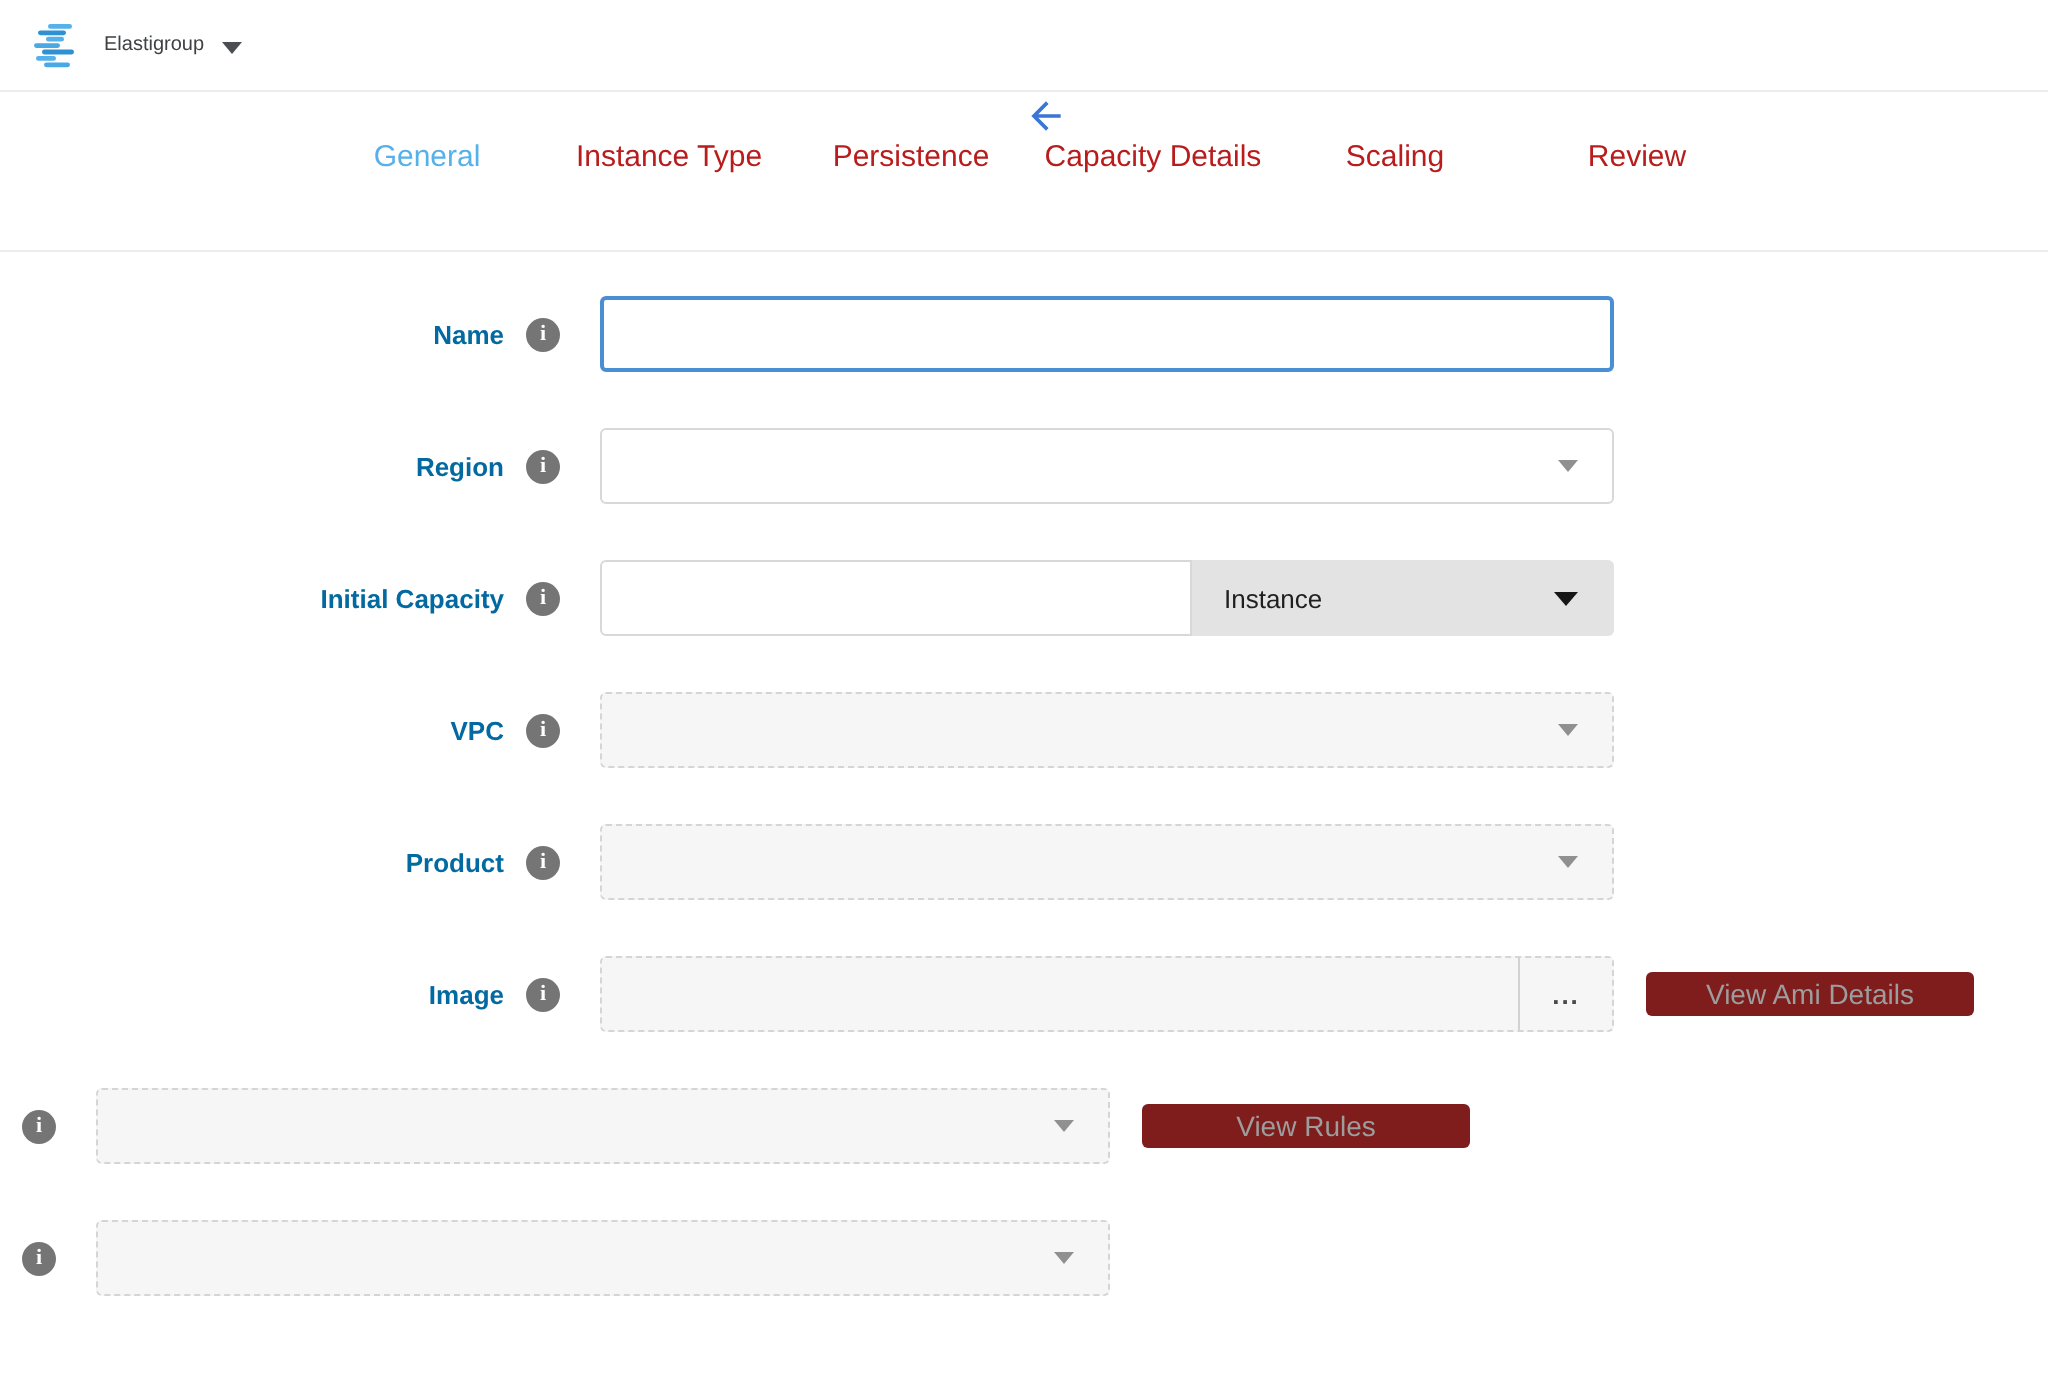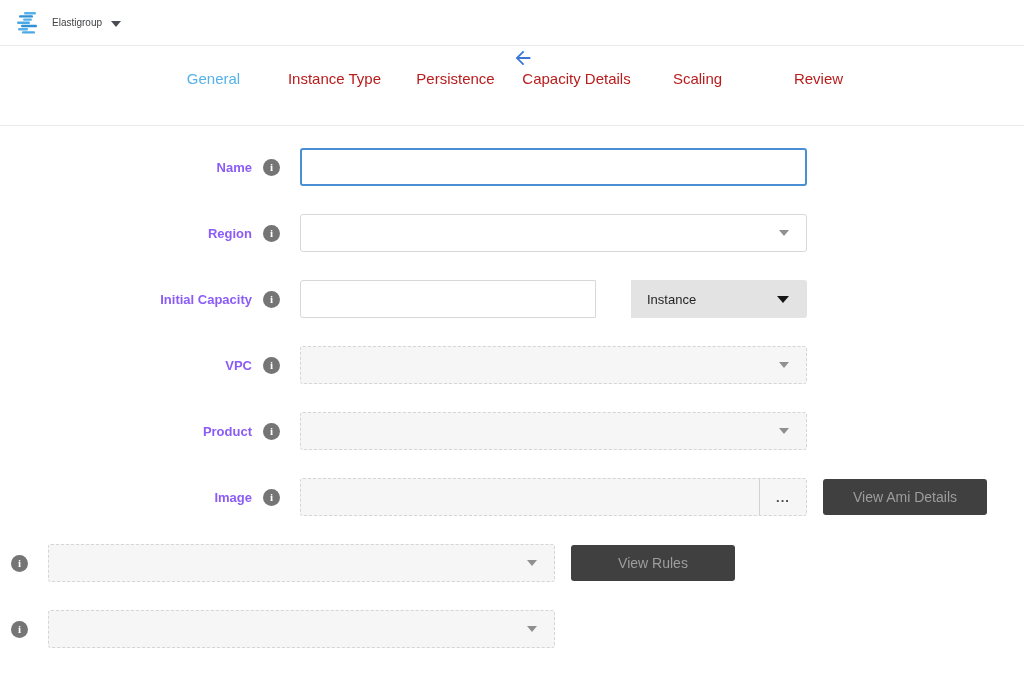--- a/index.html
+++ b/index.html
@@ -42,21 +42,21 @@
     font-size: 15px; color: #b91c1c; cursor: pointer;
     white-space: nowrap;
   }
   .tab.active { color: #56b1ea; }
 
   
   .form { padding-top: 22px; }
   .form-row { display: flex; align-items: center; height: 38px; margin-bottom: 28px; }
   .row-label {
     width: 252px; text-align: right;
-    font-size: 13px; font-weight: bold; color: #8b5cf6;
+    font-size: 13px; font-weight: bold; color: #0369a1;
   }
   .info-icon {
     width: 17px; height: 17px; margin-left: 11px; flex: 0 0 17px;
     border-radius: 50%; background: #757575;
     color: #ffffff; font-size: 11px; font-weight: bold;
     display: flex; align-items: center; justify-content: center;
     font-family: "Liberation Serif", serif;
   }
   .control { margin-left: 20px; width: 507px; height: 38px; }
 
@@ -75,21 +75,21 @@
   }
   .select.disabled {
     border: 1px dashed #d5d5d5; background: #f6f6f6; cursor: default;
   }
   .caret-down {
     width: 0; height: 0;
     border-left: 5px solid transparent; border-right: 5px solid transparent;
     border-top: 6px solid #909090;
   }
 
-  .capacity-ctrl { display: flex; width: 100%; height: 100%; gap: 35px; }
+  .capacity-ctrl { display: flex; width: 100%; height: 100%; }
   .capacity-input {
     flex: 0 0 296px; height: 100%;
     border: 1px solid #d8d8d8; border-radius: 3px 0 0 3px;
     padding: 0 10px; font-size: 14px; color: #333; outline: none;
     font-family: "Liberation Sans", sans-serif;
   }
   .unit-select {
     flex: 1; background: #e3e3e3; border-radius: 0 3px 3px 0;
     display: flex; align-items: center; justify-content: space-between;
     padding: 0 18px 0 16px; cursor: pointer;
@@ -107,22 +107,22 @@
     display: flex;
   }
   .image-main { flex: 1; border-right: 1px solid #d2d2d2; }
   .image-browse {
     width: 46px; display: flex; align-items: center; justify-content: center;
     color: #4a4a4a; font-weight: bold; font-size: 13px; letter-spacing: 1px;
     cursor: pointer;
   }
 
   .side-btn {
-    margin-left: 16px; width: 164px; height: 36px;
-    background: #404040; border: none; border-radius: 3px;
+    margin-left: 16px; width: 164px; height: 22px;
+    background: #7f1d1d; border: none; border-radius: 3px;
     color: #9d9d9d; font-size: 14px;
     display: flex; align-items: center; justify-content: center;
     font-family: "Liberation Sans", sans-serif;
     cursor: pointer; white-space: nowrap;
   }
 </style>
 </head>
 <body>
 
 <header class="topbar">

